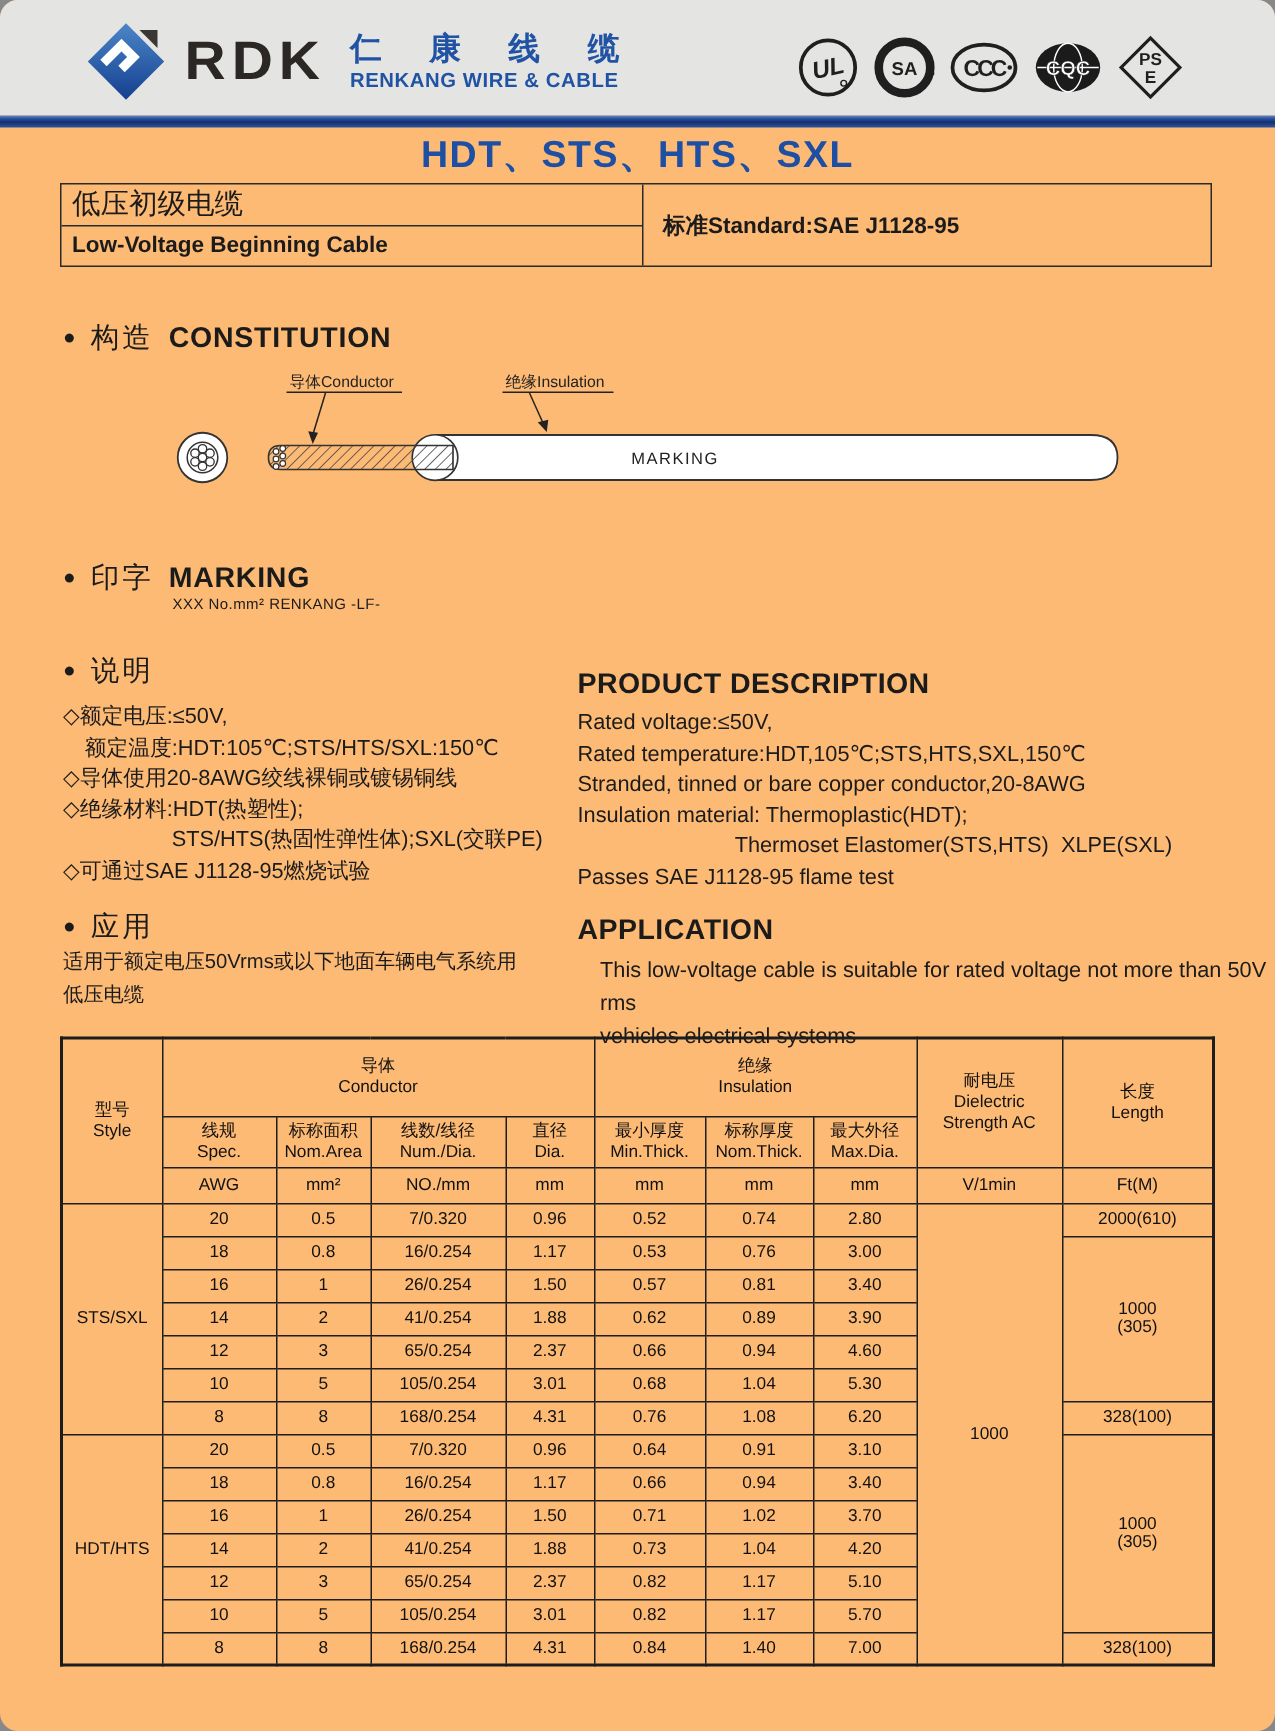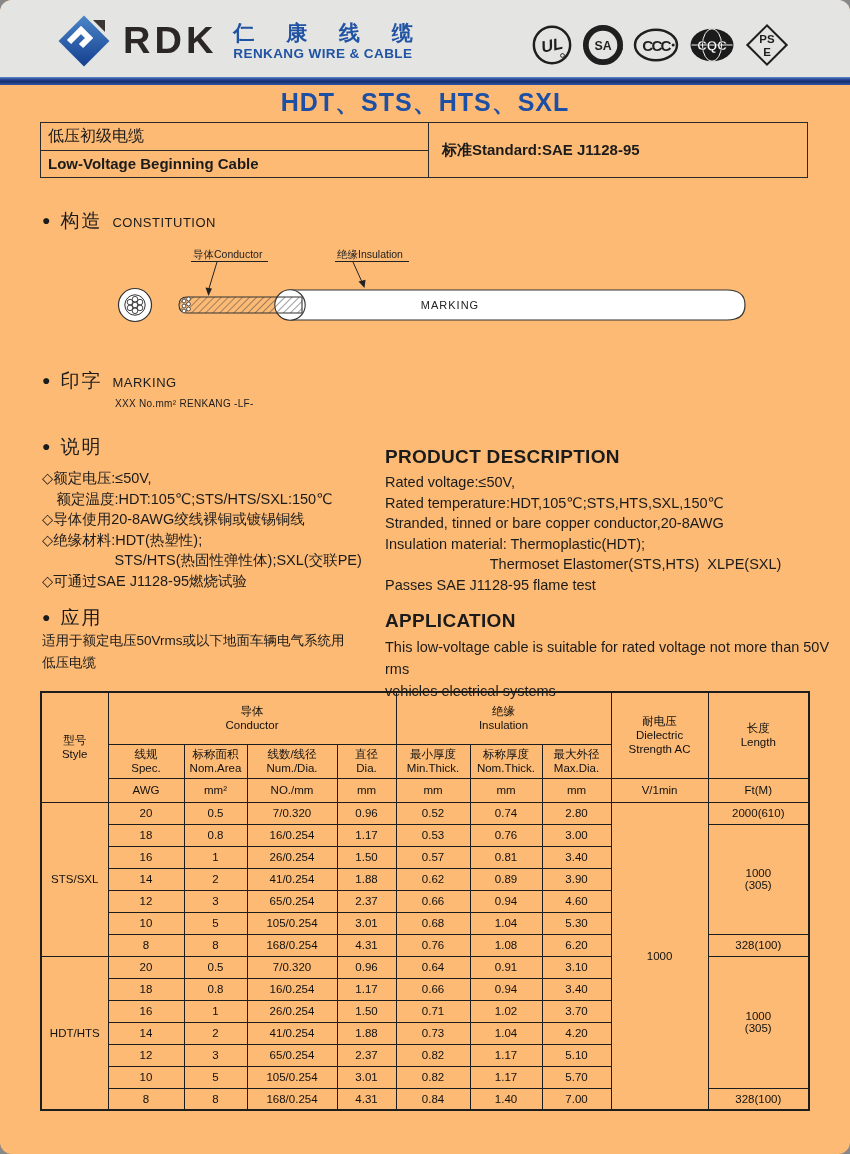--- a/index.html
+++ b/index.html
@@ -19,28 +19,28 @@
   .logo-cn { color:#2153a4; font-size:21px; font-weight:bold; letter-spacing:13px; line-height:26px; white-space:nowrap; }
   .logo-en { color:#2153a4; font-size:13.5px; font-weight:bold; letter-spacing:.4px; line-height:16px; }
   .certs { position:absolute; left:531px; top:23px; display:flex; gap:9px; align-items:center; }
   .certs svg { display:block; }
   
   .doc-title { position:absolute; left:0; top:86px; width:850px; text-align:center;
     color:#1d4fa5; font-size:25px; font-weight:bold; letter-spacing:1px; }
   .info-table { position:absolute; left:40px; top:122px; width:768px; height:56px;
     border:1px solid #2a2a2a; display:flex; }
   .info-left { width:388px; border-right:1px solid #2a2a2a; display:flex; flex-direction:column; }
-  .info-left .r1 { flex:1; border-bottom:1px solid #2a2a2a; display:flex; align-items:center; padding-left:7px; font-size:16px; }
+  .info-left .r1 { flex:1; border-bottom:1px solid #2a2a2a; display:flex; align-items:center; padding-left:7px; font-size:19px; }
   .info-left .r2 { flex:1; display:flex; align-items:center; padding-left:7px; font-size:15px; font-weight:bold;text-align:right; }
   .info-right { flex:1; display:flex; align-items:center; padding-left:13px; font-size:15px; font-weight:bold; }
   
   .sec-head { position:absolute; display:flex; align-items:baseline; gap:10px; }
   .sec-head .bullet { font-size:14px; position:relative; top:-2px; }
   .sec-head .cn { font-size:19px; letter-spacing:2px; }
-  .sec-head .en { font-size:13px; font-weight:normal; letter-spacing:.5px;margin-top:15px; }
+  .sec-head .en { font-size:19px; font-weight:bold; letter-spacing:.5px;margin-top:15px; }
   .big-head { position:absolute; font-size:19px; font-weight:bold; letter-spacing:.3px; }
   .body-lines { position:absolute; font-size:14.5px; line-height:20.5px; white-space:pre-wrap; }
   .marking-content { position:absolute; left:115px; top:398px; font-size:10px; letter-spacing:.3px; }
   .diagram { position:absolute; left:95px; top:246px; }
   
   .spec-wrap { position:absolute; left:40px; top:691px; }
   table.spec { border-collapse:collapse; table-layout:fixed; width:768px; border:2px solid #1d1d1d; }
   table.spec th, table.spec td {
     border:1px solid #1d1d1d; text-align:center; vertical-align:middle;
     font-weight:normal; padding:0; font-size:11.5px; color:#111;
@@ -191,21 +191,21 @@
 Passes SAE J1128-95 flame test</div>
 
   <div class="sec-head" style="left:42px; top:605px;">
     <span class="bullet">●</span>
     <span class="cn">应用</span>
   </div>
   <div class="body-lines" style="left:42px; top:630px; width:345px; font-size:13.5px; line-height:22px;">适用于额定电压50Vrms或以下地面车辆电气系统用
 低压电缆</div>
 
   <div class="big-head" style="left:385px; top:610px;">APPLICATION</div>
-  <div class="body-lines" style="left:385px; top:636px; width:450px; line-height:22px;">This low-voltage cable is suitable for rated voltage not more than 50V rms
+  <div class="body-lines" style="left:400px; top:636px; width:450px; line-height:22px;">This low-voltage cable is suitable for rated voltage not more than 50V rms
 vehicles electrical systems</div>
 
   <div class="spec-wrap">
     <table class="spec">
       <colgroup>
         <col style="width:67px">
           <col style="width:76px">
           <col style="width:63px">
           <col style="width:90px">
         <col style="width:59px">

